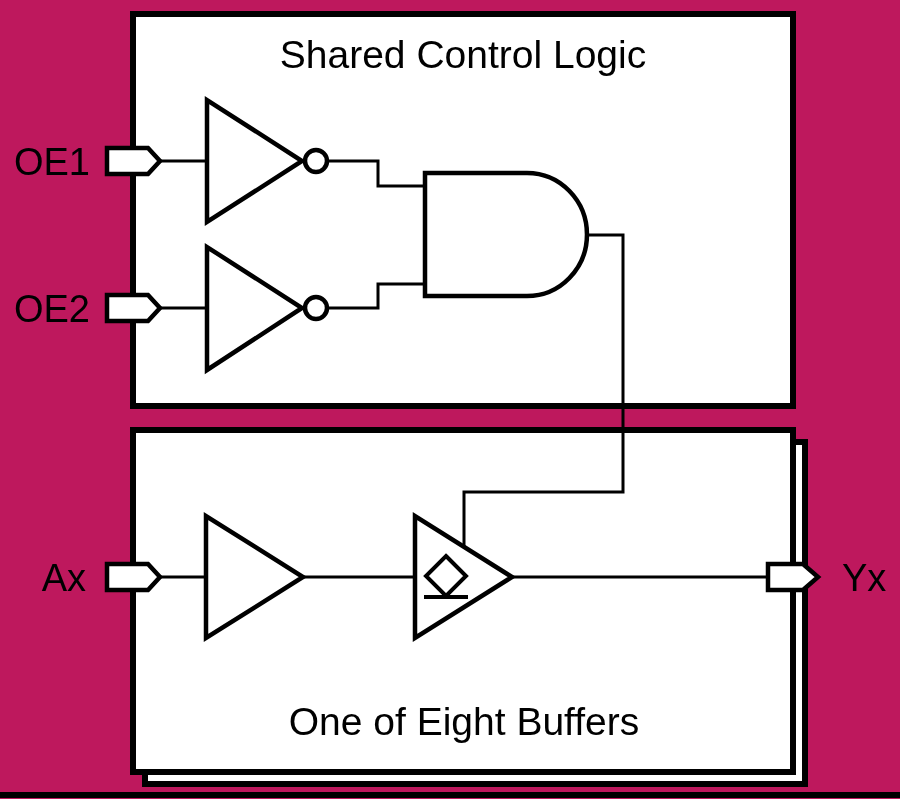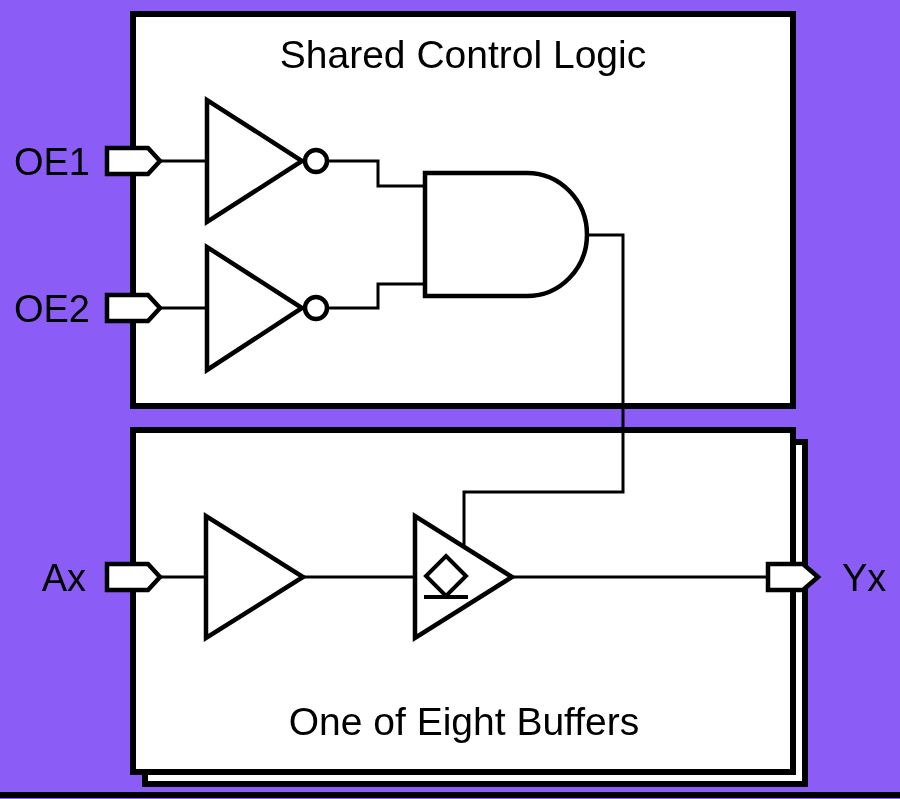--- a/index.html
+++ b/index.html
@@ -4,21 +4,21 @@
 <style>
   html, body {
     margin: 0;
     padding: 0;
     background: #ffffff;
   }
   .stage {
     position: relative;
     width: 900px;
     height: 799px;
-    background: #8b5cf6;
+    background: #be185d;
     overflow: hidden;
   }
   svg {
     display: block;
   }
   .box {
     fill: #ffffff;
     stroke: #000000;
     stroke-width: 6;
   }

